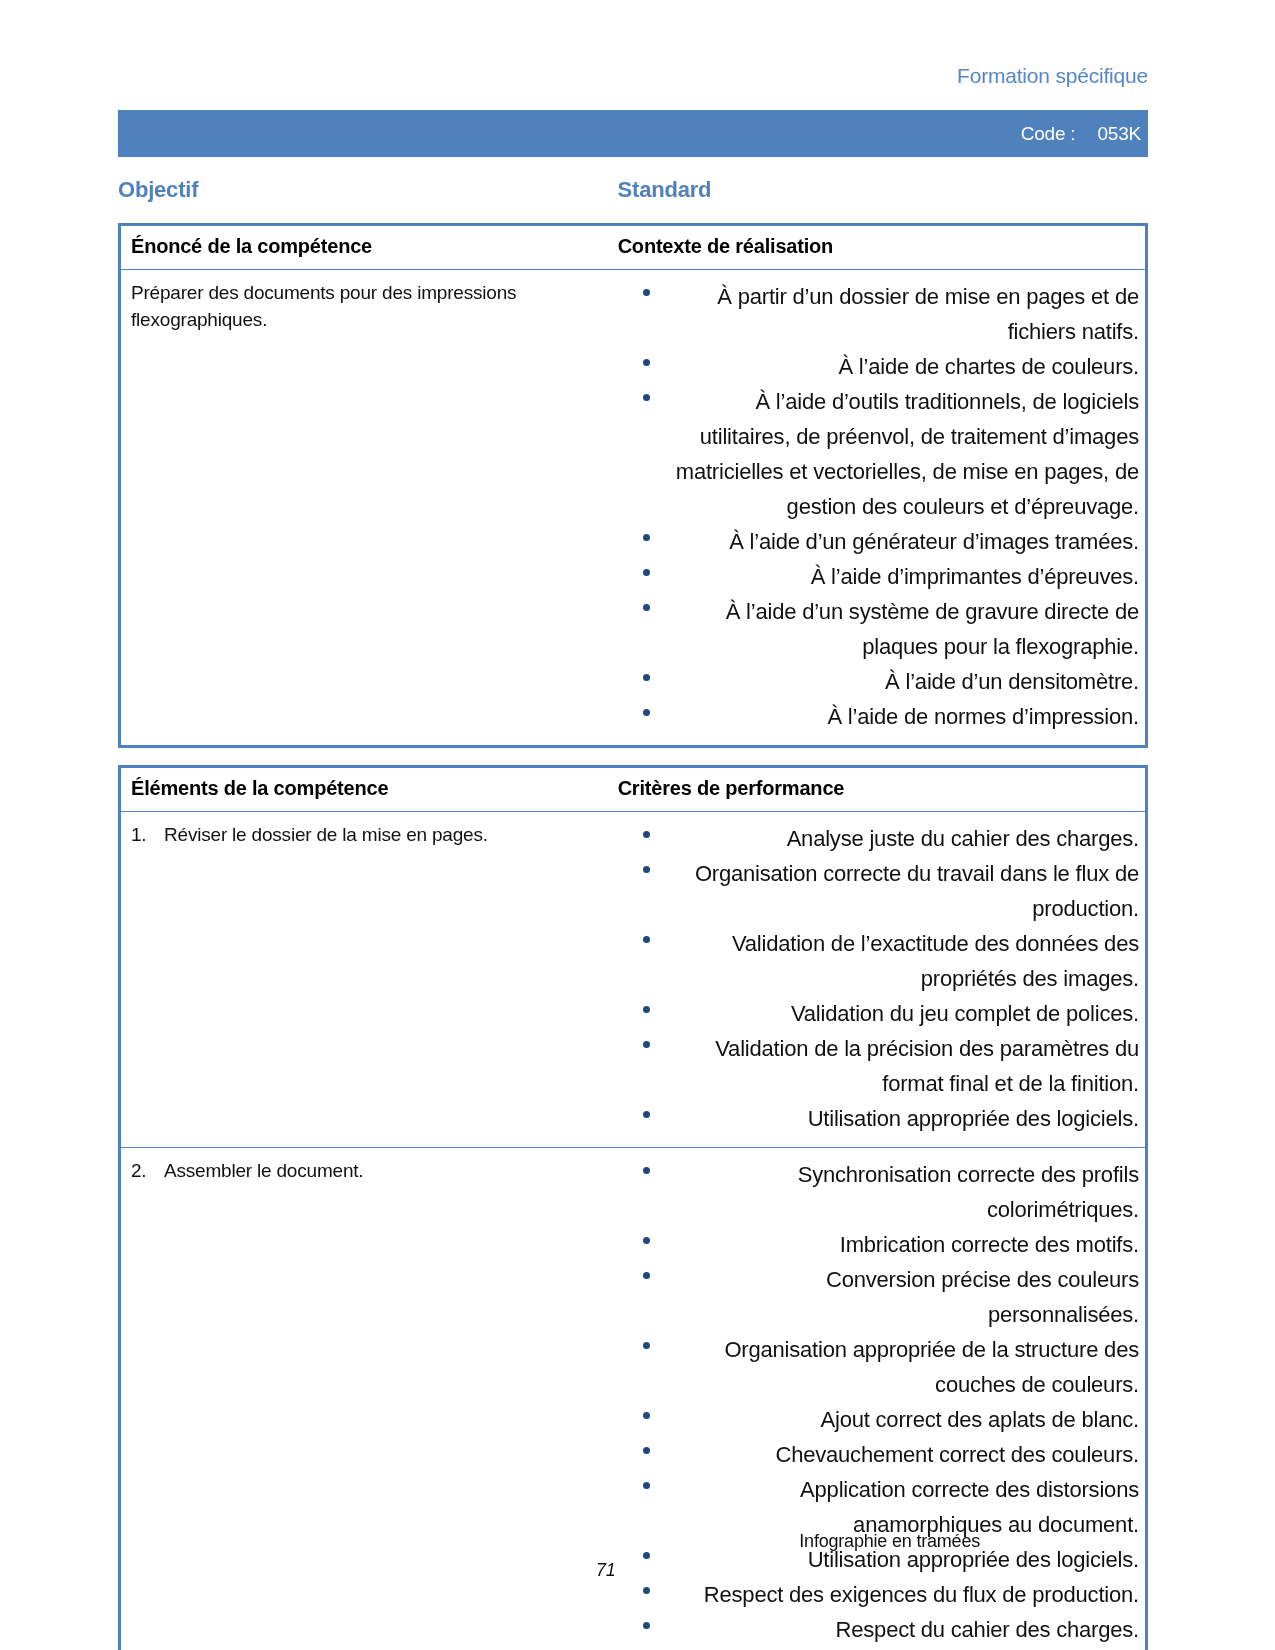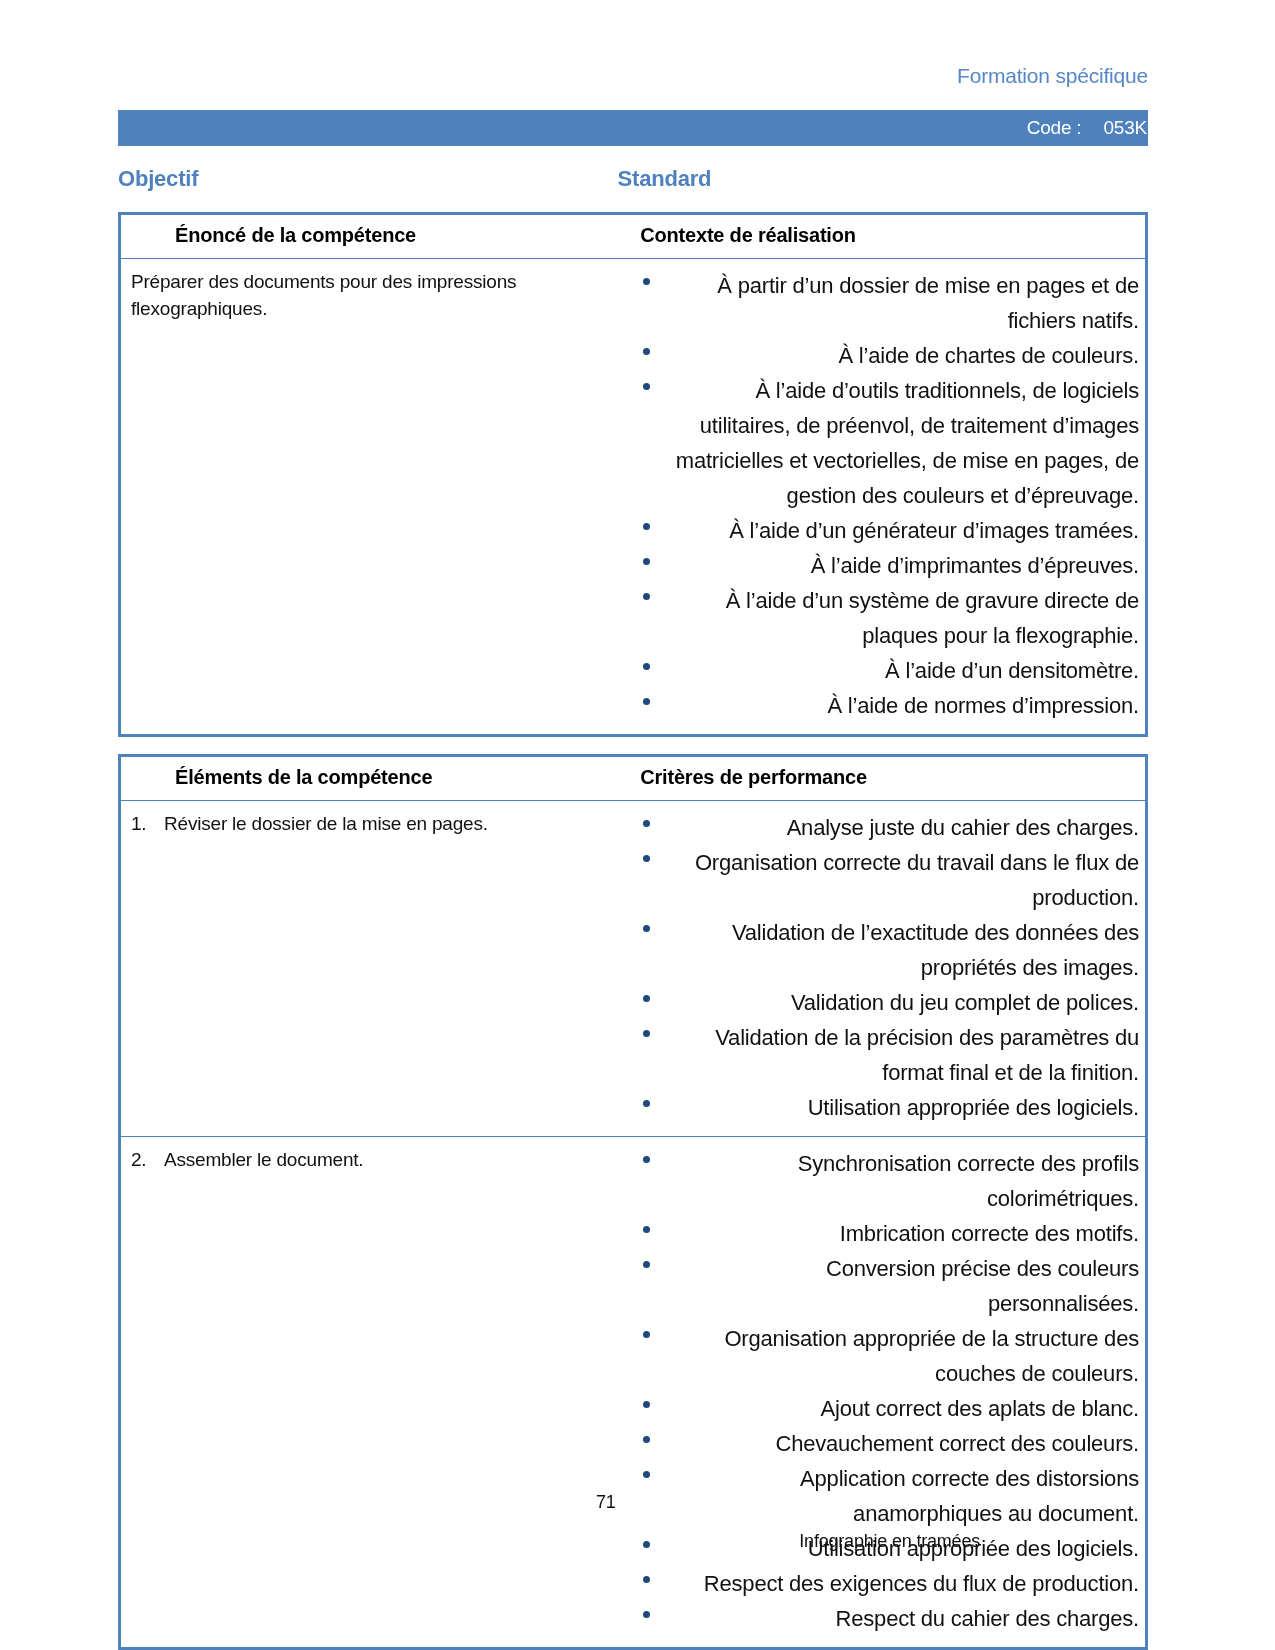--- a/index.html
+++ b/index.html
@@ -15,26 +15,26 @@
 
   .top-label{
     margin-top:64px;
     text-align:right;
     font-size:21px;
     color:#5586c6;
   }
 
   .code-bar{
     margin-top:22px;
-    height:36px;
+    height:47px;
     background:#4f81bd;
     display:flex;
     align-items:center;
     justify-content:flex-end;
-    padding-right:1px;
+    padding-right:7px;
     box-sizing:border-box;
     color:#ffffff;
     font-size:19px;
   }
   .code-bar .code-value{margin-left:22px;}
 
   .headings-row{
     margin-top:14px;
     display:flex;
   }
@@ -46,21 +46,21 @@
     color:#4f81bd;
     margin:6px 0 8px 0;
   }
 
   .doc-table{
     margin-top:12px;
     border:3px solid #4f81bd;
     background:#ffffff;
   }
   .t-row{display:flex;}
-  .t-row.header{border-bottom:1px solid #4f81bd;padding-left:44px;}
+  .t-row.header{border-bottom:1px solid #4f81bd;}
   .t-row + .t-row.body-sep{border-top:1px solid #4f81bd;}
   .cell-left{width:48.5%;box-sizing:border-box;padding:9px 14px 11px 10px;}
   .cell-right{width:51.5%;box-sizing:border-box;padding:9px 6px 11px 0;}
   .th{font-weight:bold;font-size:20px;color:#000;}
   .body-text{font-size:19px;line-height:27px;}
 
   ul.bullets{
     list-style:none;
     margin:0;padding:0;
   }
@@ -87,24 +87,25 @@
     position:absolute;
     top:1531px;
     left:0;
     width:980px;
     text-align:right;
     font-size:18px;
     color:#111;
   }
   .footer-page{
     position:absolute;
-    top:1492px;
+    top:1560px;
     left:596px;
     font-size:18px;
     color:#111;
+    font-style:italic;
   }
 </style>
 </head>
 <body>
 
 <div class="page">
   <div class="content">
 
     <div class="top-label">Formation spécifique</div>
 

